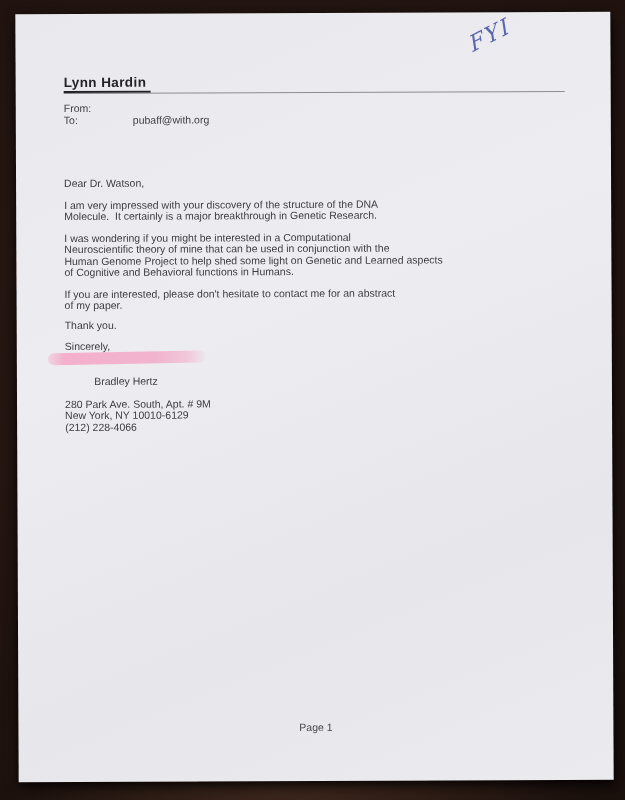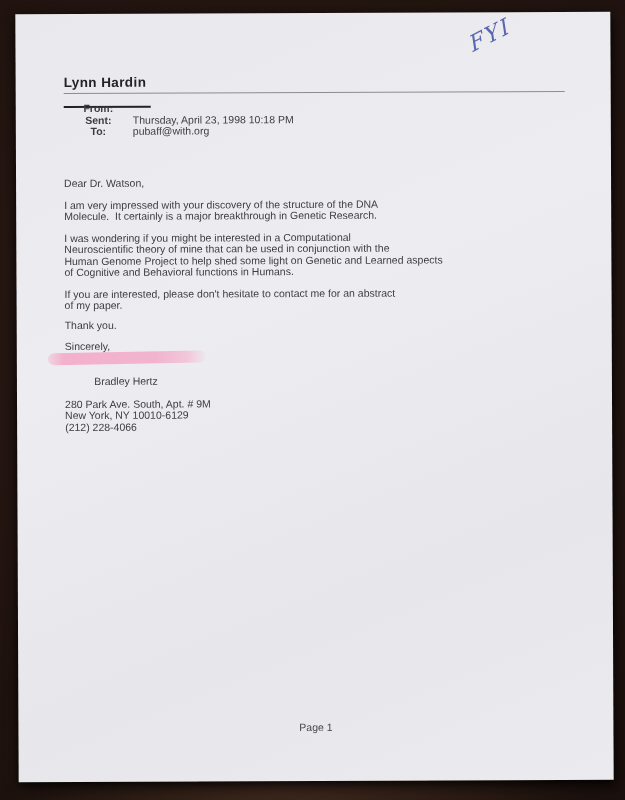--- a/index.html
+++ b/index.html
@@ -43,40 +43,40 @@
     left: 48px;
     top: 61px;
     font-size: 13.5px;
     font-weight: bold;
     letter-spacing: 0.4px;
     color: #232327;
   }
   .owner-name span {
     display: inline-block;
     border-bottom: 2.5px solid #232327;
-    padding-bottom: 16px;
+    padding-bottom: 1px;
     padding-right: 4px;
   }
   .header-rule {
     position: absolute;
     left: 48px;
     top: 79px;
     width: 501px;
     height: 1px;
     background: #8d8b8f;
   }
   .email-headers {
     position: absolute;
     left: 48px;
     top: 89px;
     font-size: 10.5px;
     line-height: 11.7px;
   }
   .hdr-row { display: flex; white-space: pre-wrap; }
-  .hdr-label { width: 69px; font-weight: bold; flex: 0 0 69px; text-align: center; }
+  .hdr-label { width: 69px; font-weight: normal; flex: 0 0 69px; }
   .letter-body {
     position: absolute;
     left: 48px;
     top: 164px;
     width: 420px;
     font-size: 10.5px;
     line-height: 11.5px;
   }
   .line { white-space: pre-wrap; }
   .para { margin-top: 10px; }
@@ -120,24 +120,20 @@
     <div class="owner-name">
       <span>Lynn Hardin</span>
     </div>
     <div class="header-rule"></div>
 
     <div class="email-headers">
       <div class="hdr-row">
         <div class="hdr-label">From:</div>
       </div>
       <div class="hdr-row">
-        <div class="hdr-label">Sent:</div>
-        <div class="hdr-value">Thursday, April 23, 1998 10:18 PM</div>
-      </div>
-      <div class="hdr-row">
         <div class="hdr-label">To:</div>
         <div class="hdr-value">pubaff@with.org</div>
       </div>
     </div>
 
     <div class="letter-body">
       <div class="line">Dear Dr. Watson,</div>
 
       <div class="para">
         <div class="line">I am very impressed with your discovery of the structure of the DNA</div>

